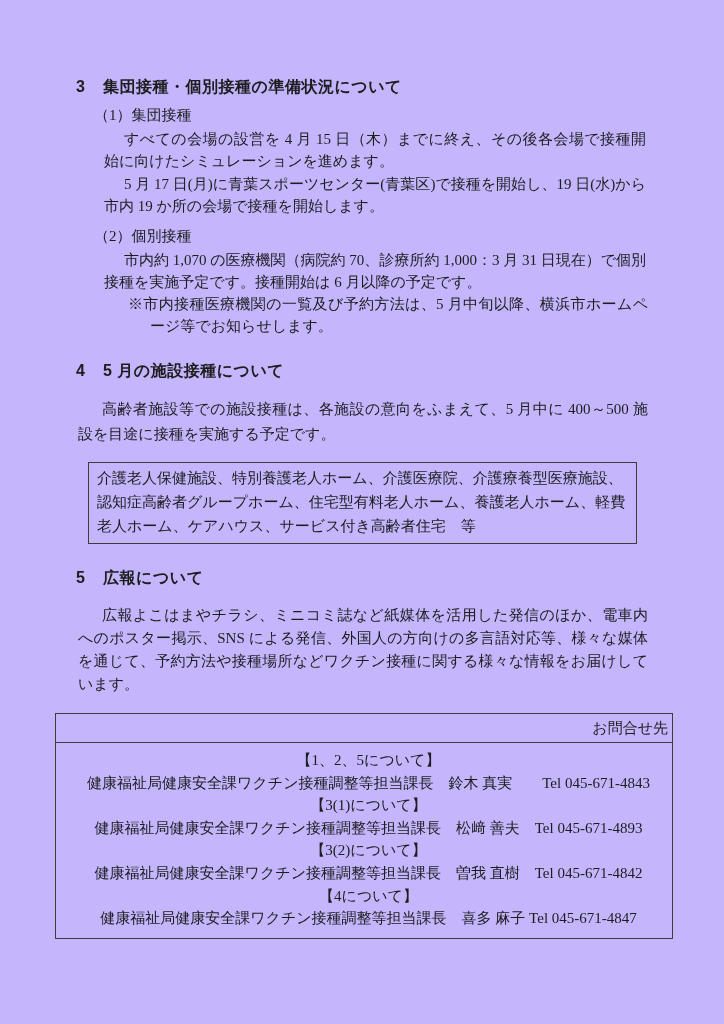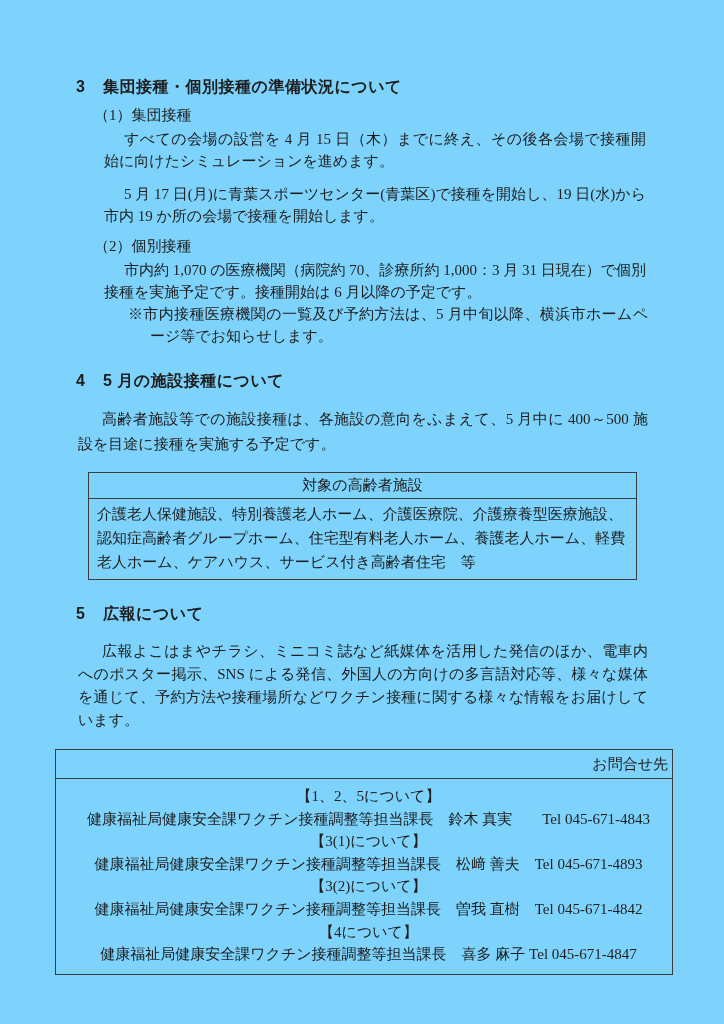--- a/index.html
+++ b/index.html
@@ -2,21 +2,21 @@
 <html lang="ja"><head>
 <meta charset="utf-8">
 <style>
   * { margin: 0; padding: 0; box-sizing: border-box; }
   html, body { background: #e8e8e8; }
   .page {
     position: relative;
     width: 724px;
     height: 1024px;
     margin: 0 auto;
-    background: #7dd3fc;
+    background: #c4b5fd;
     color: #1d1d1d;
     font-family: "Liberation Serif", "DejaVu Serif", serif;
     font-size: 15px;
     line-height: 22px;
     padding-top: 76px;
     overflow: hidden;
   }
   .sec-heading {
     font-family: "Liberation Sans", "DejaVu Sans", sans-serif;
     font-weight: bold;
@@ -28,21 +28,21 @@
   .sec-num { display: inline-block; width: 27px; }
   .sub-label { margin-left: 94px; margin-top: 6px; }
   .sub-gap { margin-top: 8px; }
   .body-ind {
     margin-left: 104px;
     width: 542px;
     text-indent: 20px;
     margin-top: 2px;
     text-align: justify;
   }
-  .para-gap { margin-top: 11px; }
+  .para-gap { margin-top: 1px; }
   .note {
     margin-left: 128px;
     width: 520px;
     padding-left: 22px;
     text-indent: -22px;
     text-align: justify;
   }
   .sec-block-gap { margin-top: 23px; }
   .sec-para {
     margin-left: 78px;
@@ -100,23 +100,20 @@
 
   <div class="sub-label sub-gap">（2）個別接種</div>
   <p class="body-ind">市内約 1,070 の医療機関（病院約 70、診療所約 1,000：3 月 31 日現在）で個別接種を実施予定です。接種開始は 6 月以降の予定です。</p>
   <p class="note">※市内接種医療機関の一覧及び予約方法は、5 月中旬以降、横浜市ホームページ等でお知らせします。</p>
 
   <div class="sec-heading sec-block-gap"><span class="sec-num">4</span><span>5 月の施設接種について</span></div>
   <p class="sec-para">高齢者施設等での施設接種は、各施設の意向をふまえて、5 月中に 400～500 施設を目途に接種を実施する予定です。</p>
 
   <table class="fac-table">
     <tbody>
-        <tr>
-      <th>対象の高齢者施設</th>
-    </tr>
     <tr>
       <td>介護老人保健施設、特別養護老人ホーム、介護医療院、介護療養型医療施設、認知症高齢者グループホーム、住宅型有料老人ホーム、養護老人ホーム、軽費老人ホーム、ケアハウス、サービス付き高齢者住宅　等</td>
     </tr>
   </tbody>
     </table>
 
   <div class="sec-heading sec-block-gap"><span class="sec-num">5</span><span>広報について</span></div>
   <p class="sec-para sec-para-tight">広報よこはまやチラシ、ミニコミ誌など紙媒体を活用した発信のほか、電車内へのポスター掲示、SNS による発信、外国人の方向けの多言語対応等、様々な媒体を通じて、予約方法や接種場所などワクチン接種に関する様々な情報をお届けしています。</p>
 
   <table class="contact-table">

